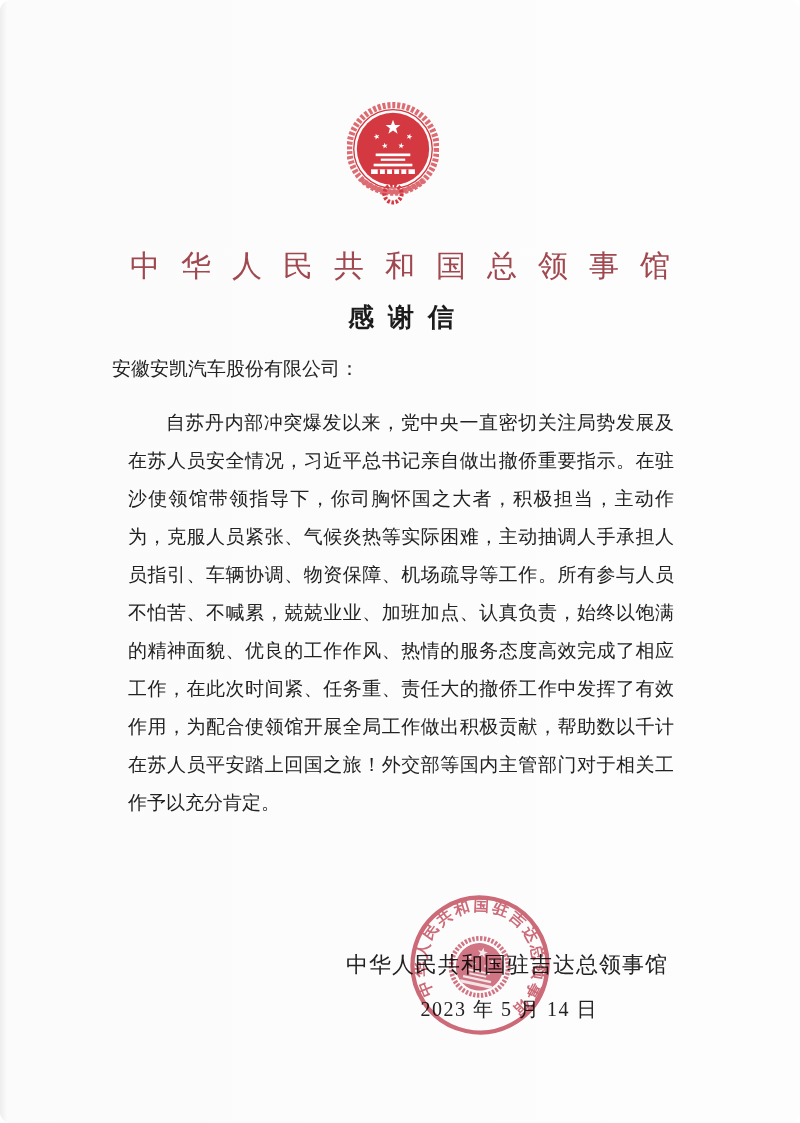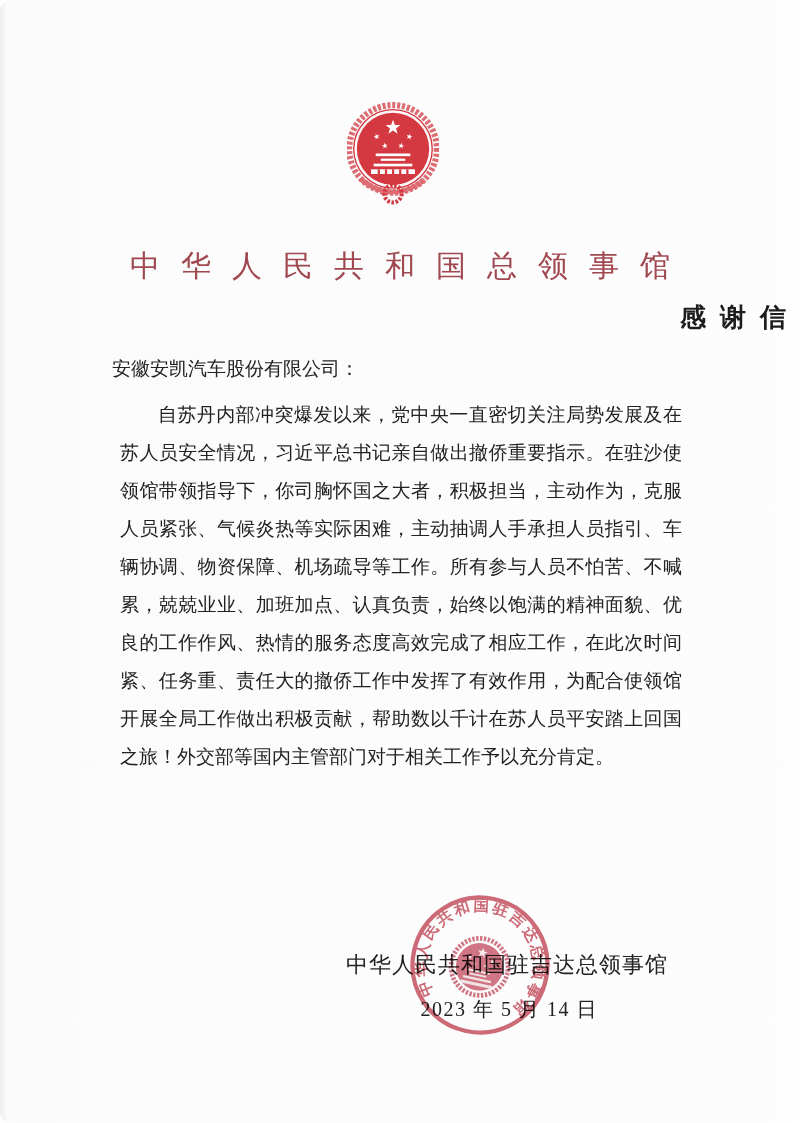--- a/index.html
+++ b/index.html
@@ -42,21 +42,21 @@
     color: var(--heading-red, #a0484f);
     white-space: nowrap;
   }
 
   
   .letter-title {
     position: absolute;
     left: 0;
     right: 0;
     top: 300px;
-    text-align: right;
+    text-align: center;
     font-family: "Liberation Sans", sans-serif;
     font-weight: bold;
     font-size: 26px;
     letter-spacing: 14px;
     padding-left: 16px;
     color: #1c1c1c;
     white-space: nowrap;
   }
 
   
@@ -64,21 +64,21 @@
     position: absolute;
     left: 112px;
     width: 578px;
     top: 350px;
     font-size: 19px;
     line-height: 38px;
     text-align: justify;
     color: #222222;
   }
   .salutation { margin: 0; }
-  .para { margin: 8px; text-indent: 2em; }
+  .para { margin: 16px; text-indent: 2em; }
 
   .signature {
     position: absolute;
     right: 132px;
     top: 950px;
     font-size: 22px;
     letter-spacing: 1px;
     color: #222222;
     white-space: nowrap;
   }

